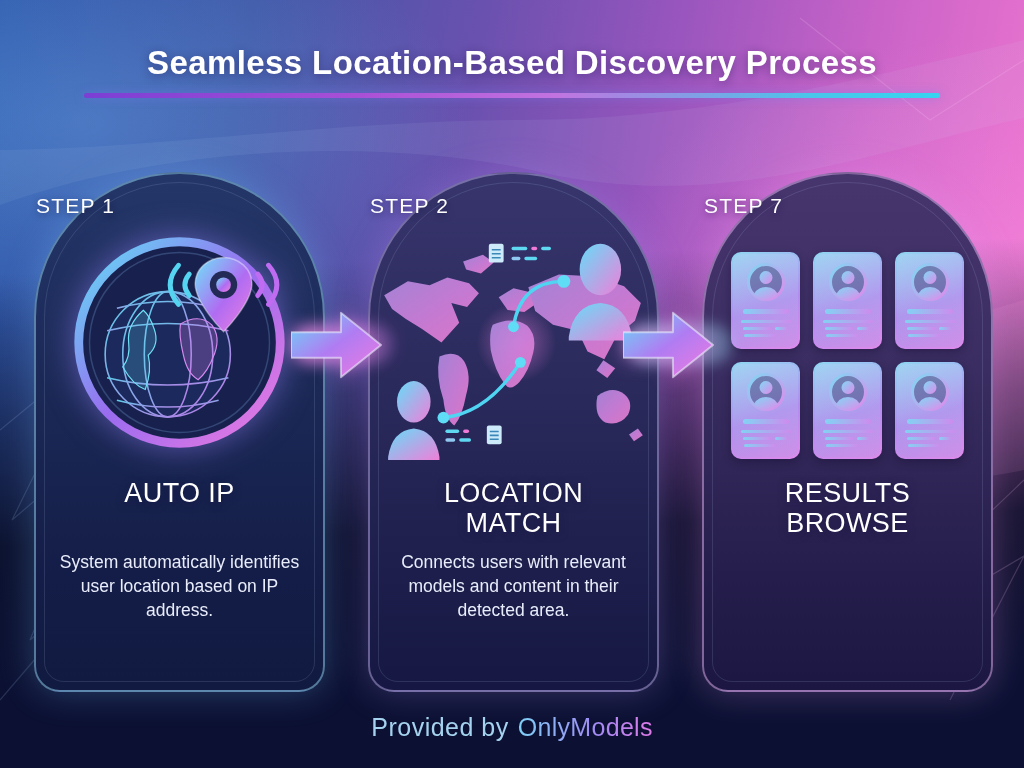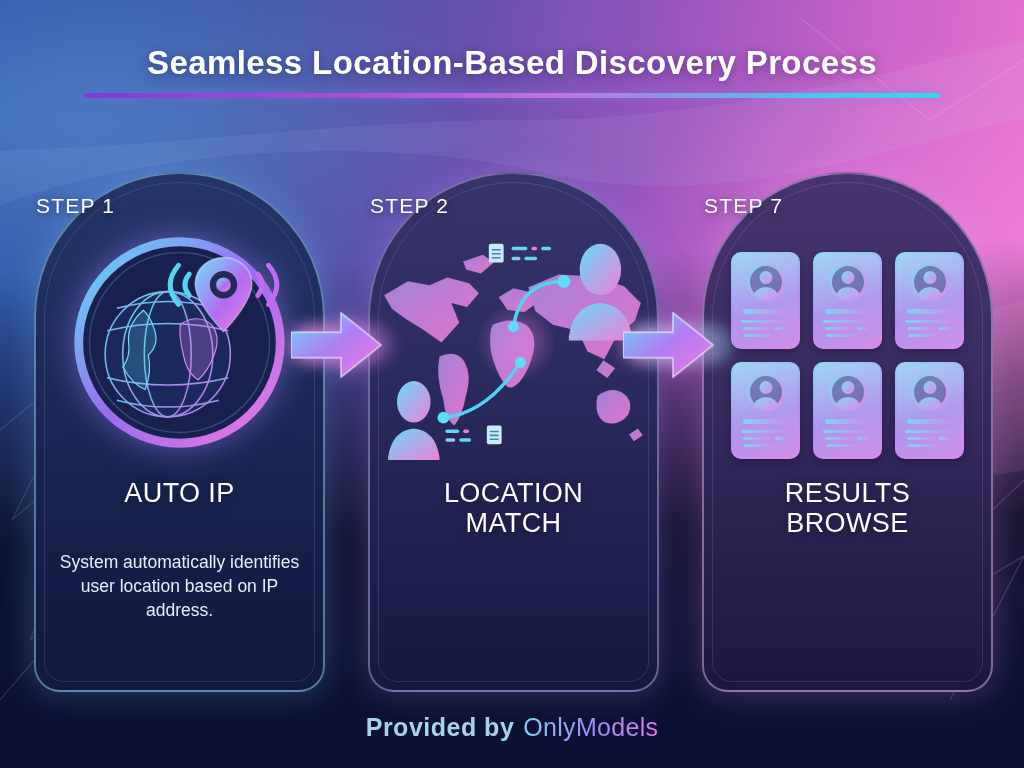--- a/index.html
+++ b/index.html
@@ -91,21 +91,21 @@
   .avatar{width:40px;height:40px;margin-bottom:7px;}
   .bar{border-radius:2.5px;background:linear-gradient(90deg,#7fd8f4,#cf8bee);opacity:.9;}
   .bar-title{width:46px;height:5px;margin-bottom:6px;}
   .bar-line{width:50px;height:3px;margin-bottom:4px;}
   .bar-row{display:flex;gap:4px;margin-bottom:4px;}
   .bar-a{width:28px;height:3px;} .bar-b{width:13px;height:3px;} .bar-c{width:32px;height:3px;margin-left:-12px;}
   
   .footer{
     position:absolute;bottom:26px;left:0;width:100%;text-align:center;font-size:25px;
   }
-  .footer .prefix{color:#a5d3ef;font-weight:700;letter-spacing:.5px;margin-right:9px;text-align:center;}
+  .footer .prefix{color:#a5d3ef;font-weight:400;letter-spacing:.5px;margin-right:9px;text-align:center;}
   .footer .brand{
     font-weight:400;letter-spacing:.3px;
     background:linear-gradient(90deg,#7fd0f5 0%,#9e8cf5 55%,#e07ae8 100%);
     -webkit-background-clip:text;background-clip:text;color:transparent;
     text-shadow:0 0 18px rgba(140,120,240,.0);
   }
 </style>
 </head>
 <body>
 
@@ -267,20 +267,21 @@
         <rect x="76" y="200" width="14" height="3.5" rx="1.7" fill="#5fd8f2"></rect>
         <rect x="94" y="200" width="6" height="3.5" rx="1.7" fill="#f07ad8"></rect>
         <rect x="76" y="209" width="10" height="3.5" rx="1.7" fill="#8fc8f0"></rect>
         <rect x="90" y="209" width="12" height="3.5" rx="1.7" fill="#5fd8f2"></rect>
       </g>
     </svg>
     <div class="step-heading">
       <span>LOCATION</span>
       <span>MATCH</span>
     </div>
+    <div class="step-desc">Connects users with relevant models and content in their detected area.</div>
   </div>
 
   <div class="arch" id="arch-3">
     <div class="step-label">STEP 7</div>
     <div class="cards-grid">
       <div class="profile-card">
           <div class="profile-card-inner">
         <svg class="avatar">
               <use href="#avatar-symbol"></use>
             </svg>

